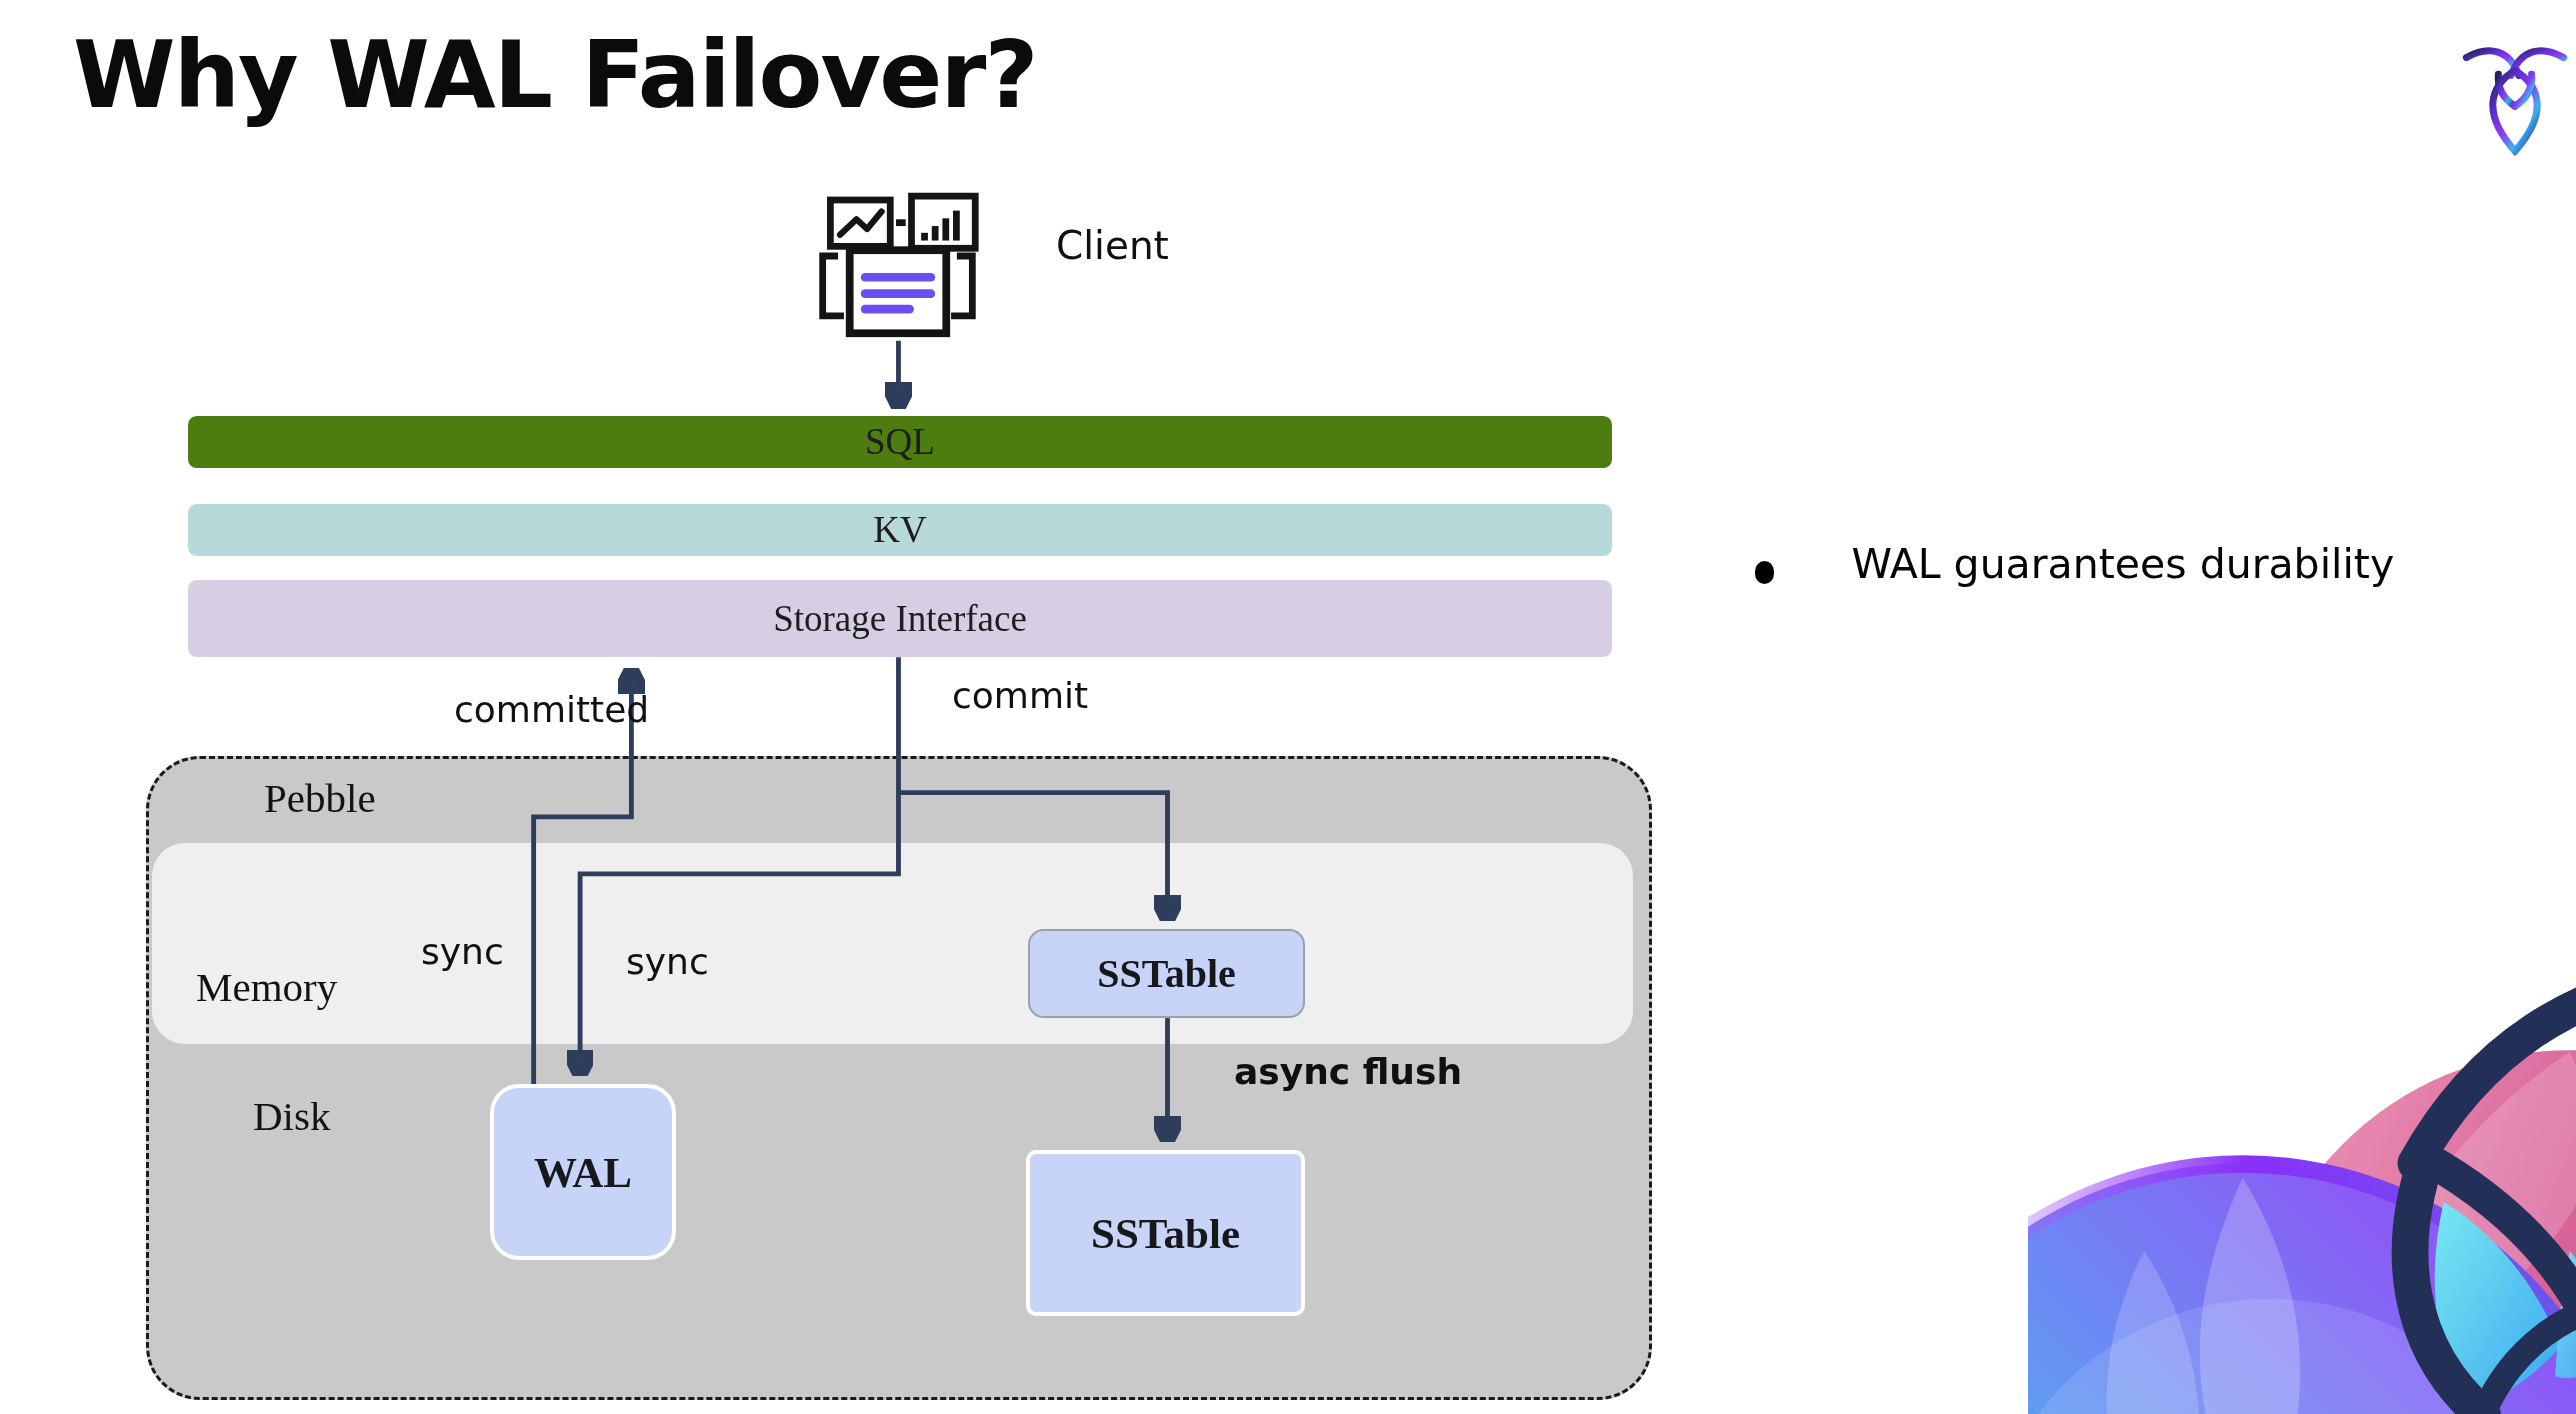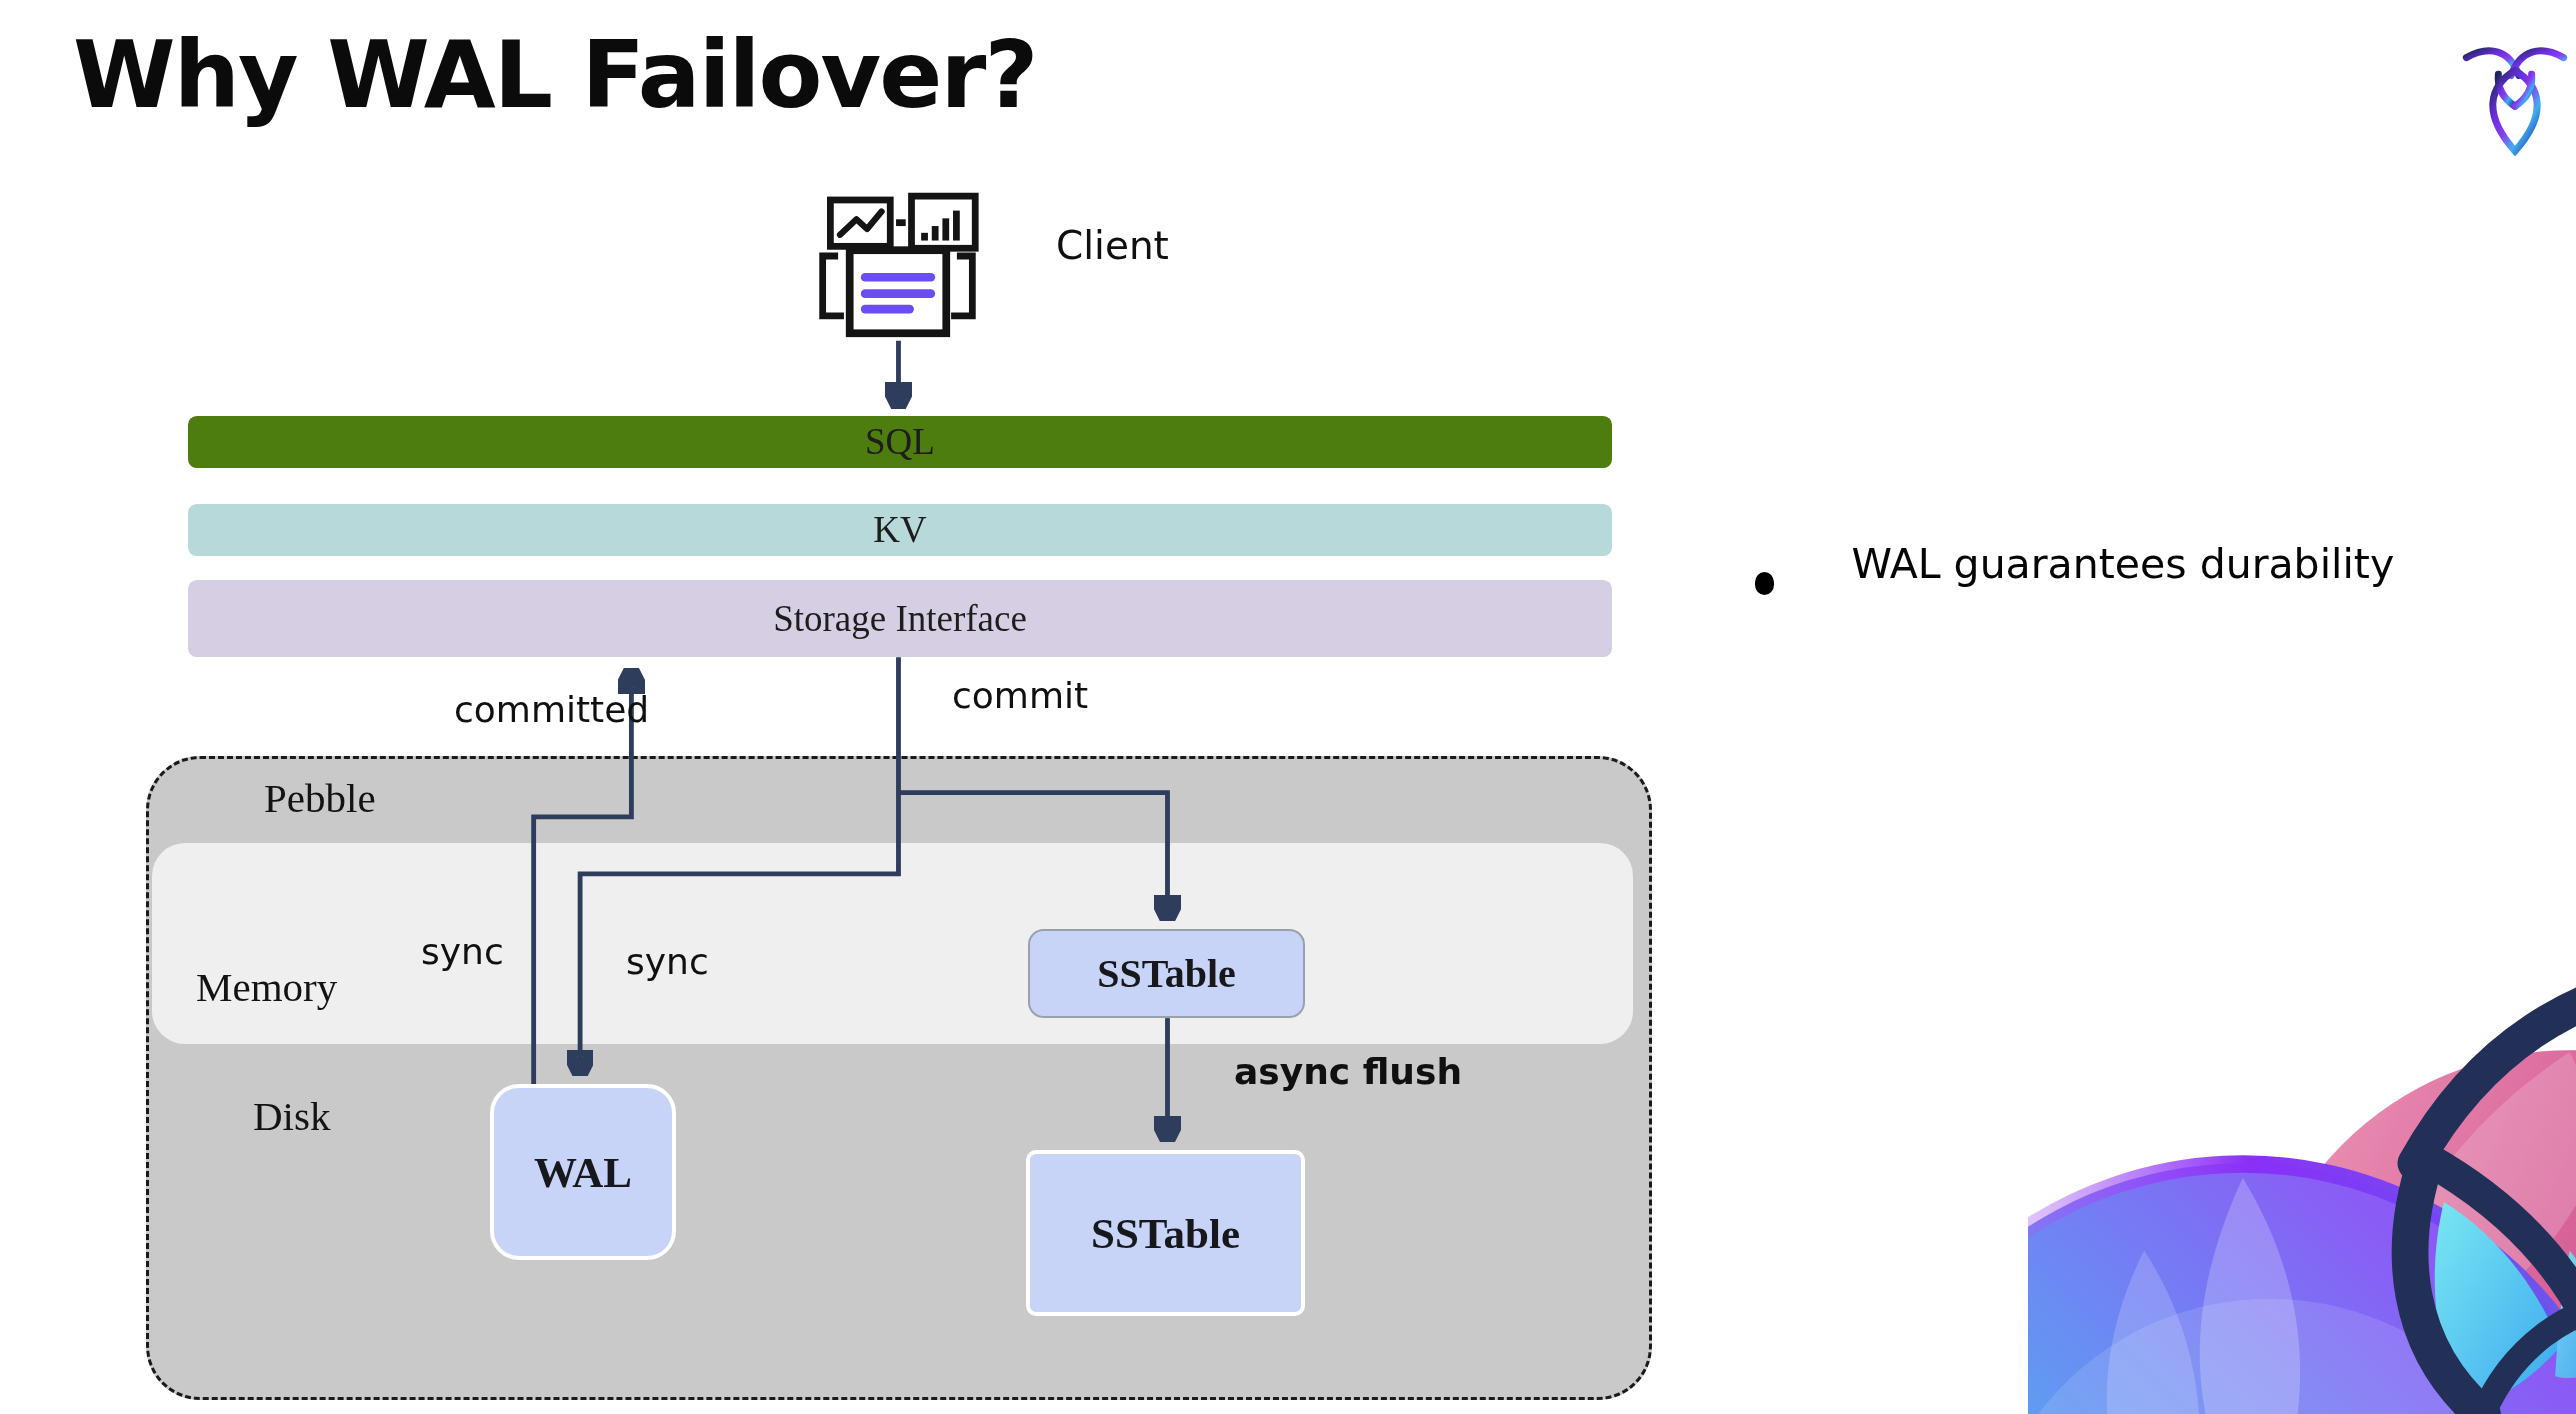--- a/index.html
+++ b/index.html
@@ -35,21 +35,21 @@
   .node{background:#c7d3f7;display:flex;align-items:center;justify-content:center;
         font-family:"Liberation Serif",serif;font-weight:bold;color:#16181c;box-sizing:border-box;}
   .node.wal{left:446px;top:1084px;width:186px;height:176px;border:4.8px solid #ffffff;border-radius:29px;font-size:43px;}
   .node.memtable{left:984px;top:929px;width:277px;height:89px;border:2.9px solid #9ba1ac;border-radius:15.5px;font-size:40px;}
   .node.sstable{left:982px;top:1150px;width:279px;height:166px;border:4.8px solid #ffffff;border-radius:10px;font-size:43px;}
   
   .arrows{left:0;top:0;width:2576px;height:1415px;pointer-events:none;}
   .arrows path{stroke:#2e3d5c;stroke-width:5;fill:none;}
   
   .bullets{left:1711px;top:534px;width:803px;}
-  .bullet-item{display:flex;align-items:flex-end;}
+  .bullet-item{display:flex;align-items:center;}
   .bullet-item + .bullet-item{margin-top:46px;}
   .bullet-dot{width:19.4px;height:23px;border-radius:50%/46%;background:#000;margin-top:16.5px;flex:0 0 19.4px;}
   .bullet-text{margin-left:77px;font-size:41px;line-height:1.48;color:#050505;max-width:668px;}
   .deco{right:0;bottom:0;}
 </style>
 </head>
 <body>
 
 <div class="slide">
 

